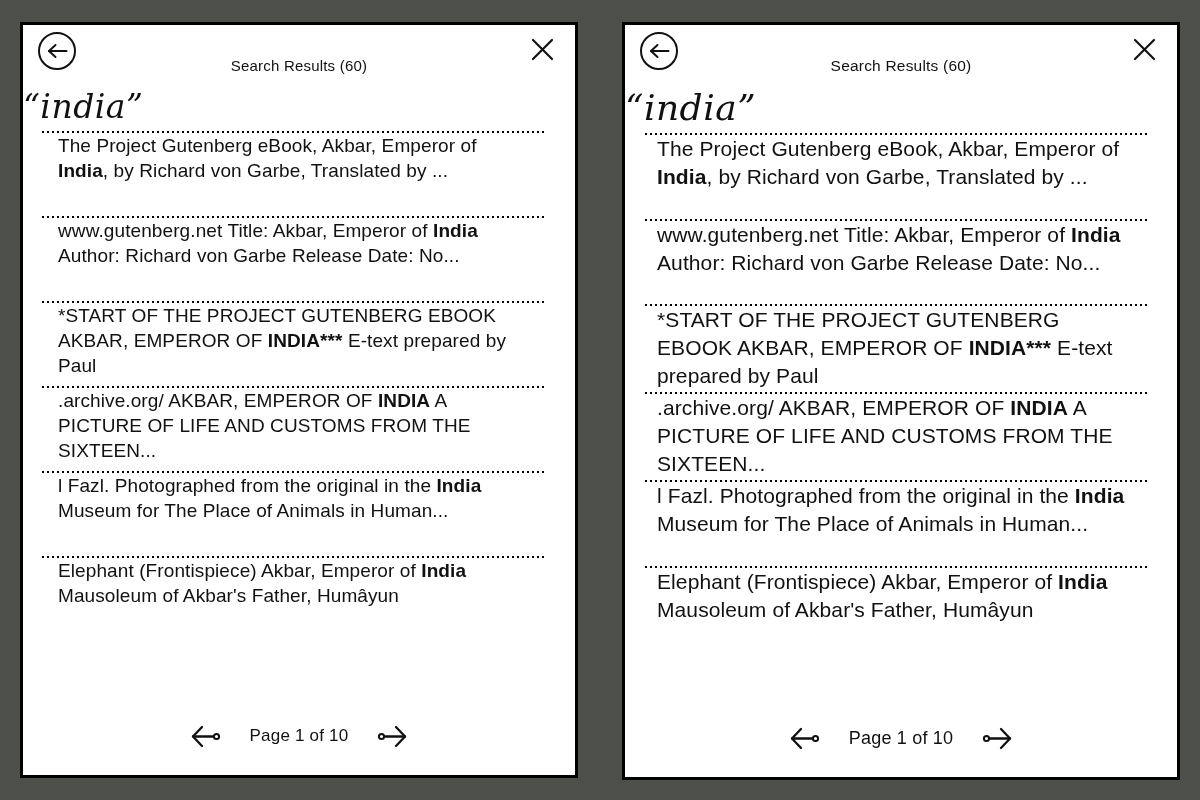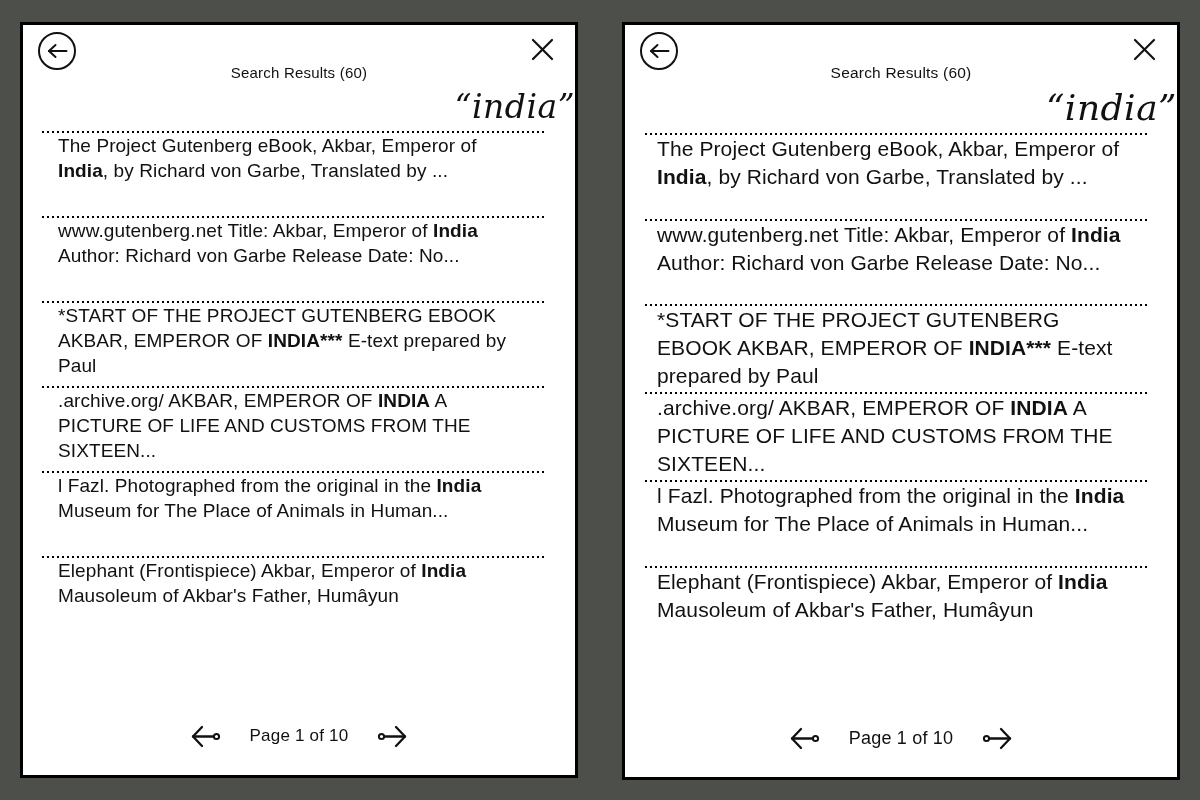--- a/index.html
+++ b/index.html
@@ -30,33 +30,33 @@
 
   
   .back-btn {
     position:absolute; left:15px; top:7px;
     width:38px; height:38px; border-radius:50%;
     border:2.5px solid #111; background:#fff;
     display:flex; align-items:center; justify-content:center;
     cursor:pointer; padding:0;
   }
   .header-title {
-    position:absolute; left:0; right:0; top:39px;
+    position:absolute; left:0; right:0; top:32px;
     text-align:center; font-size:var(--hfs); letter-spacing:0.2px;
   }
   .close-btn {
     position:absolute; right:20px; top:11px;
     width:26px; height:26px; border:none; background:transparent;
     cursor:pointer; padding:0; display:flex; align-items:center; justify-content:center;
   }
 
   
   .query {
     position:absolute; left:0; right:0; top:62px;
-    text-align:right;
+    text-align:left;
     font-family:"DejaVu Serif","Liberation Serif",serif;
     font-style:italic;
     font-size:var(--qfs);
     letter-spacing:0.5px;
   }
 
   
   .results {
     position:absolute; top:var(--list-top); left:19px; width:503px;
   }

